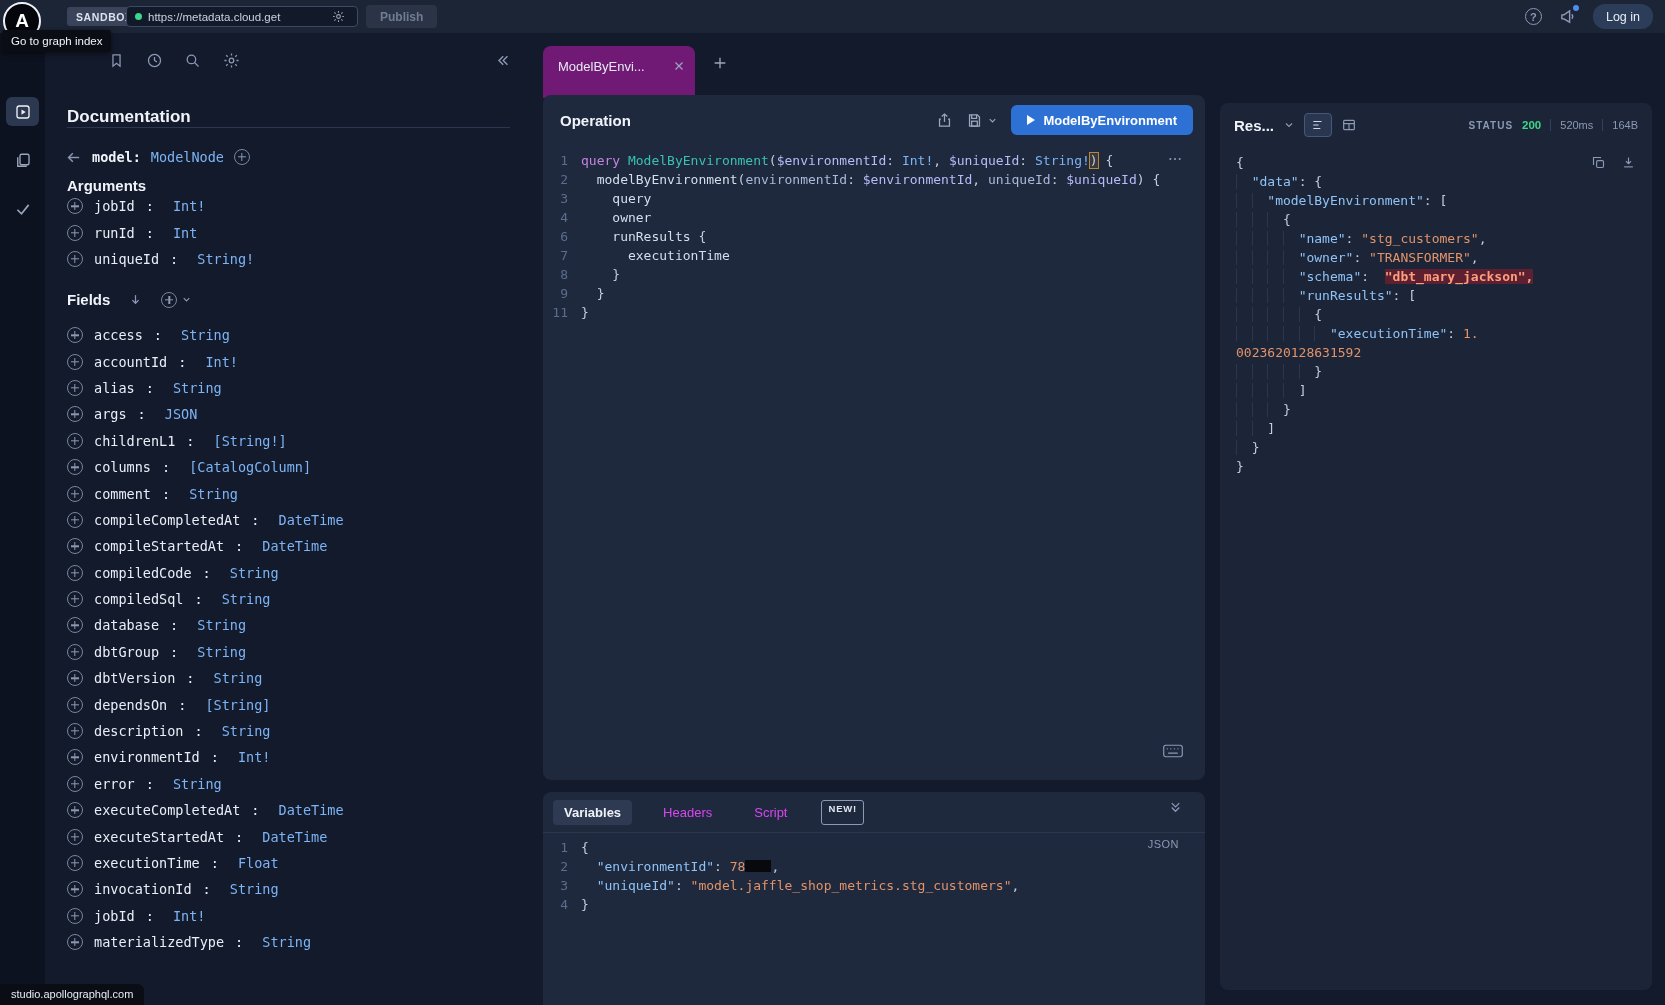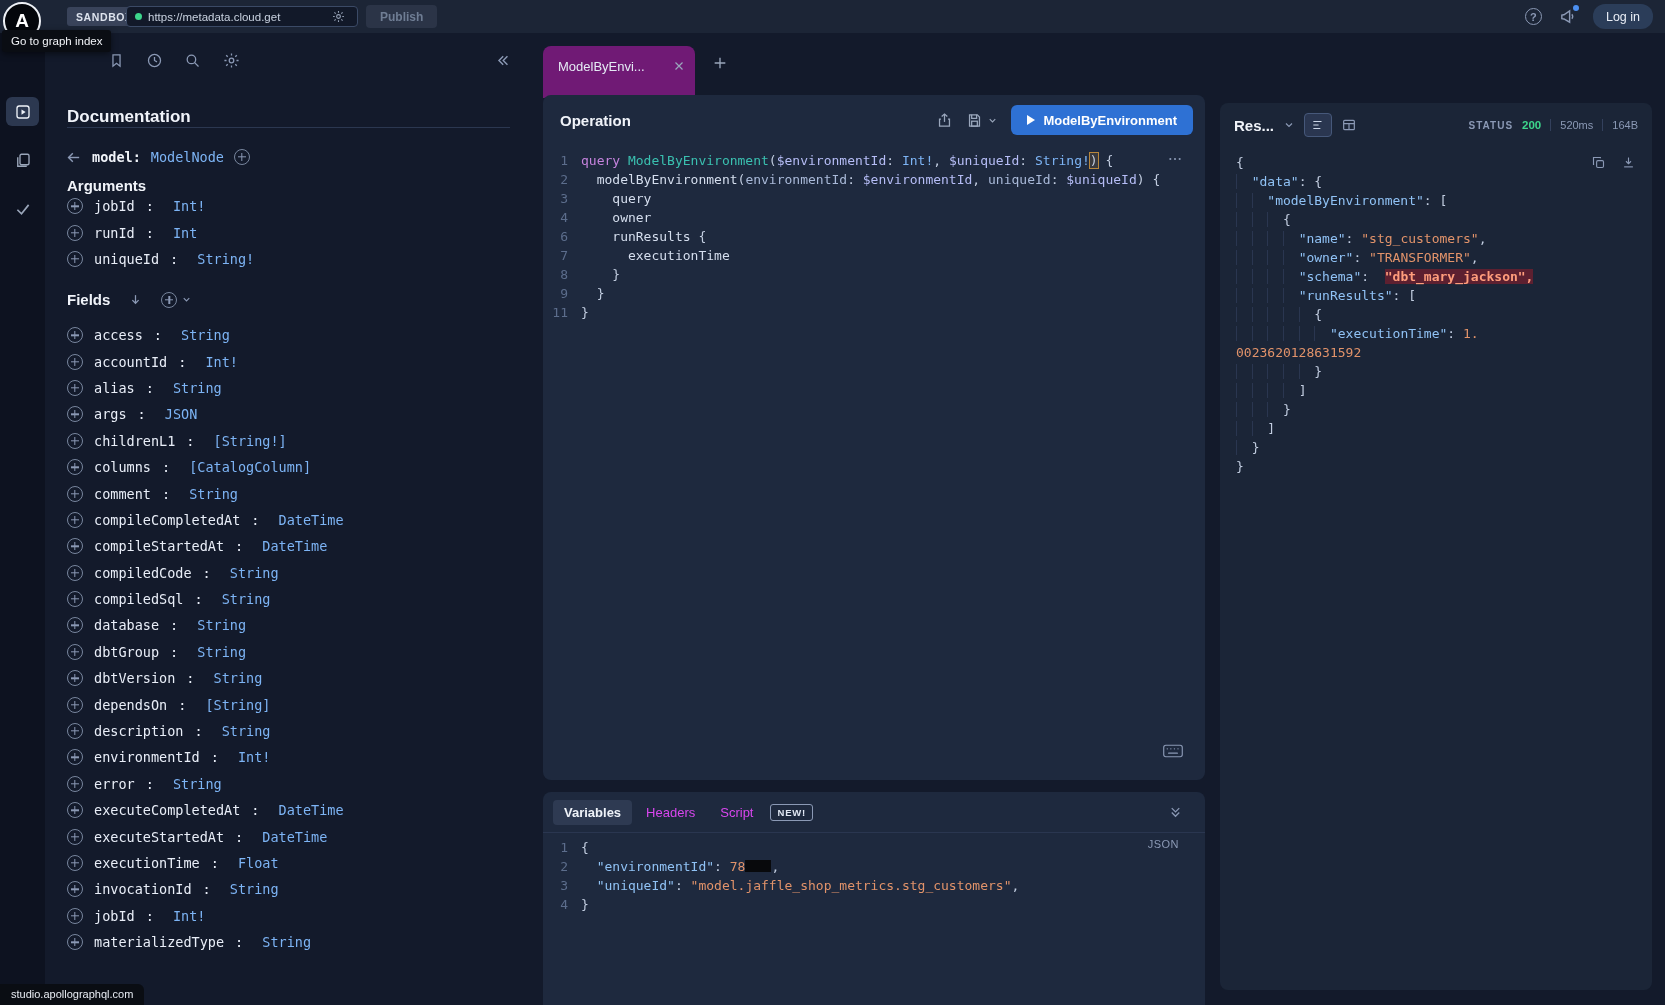--- a/index.html
+++ b/index.html
@@ -82,21 +82,21 @@
   .t-p{color:#c2cde0}
   .t-ph{color:#c2cde0;outline:1px solid #b8873c;background:rgba(184,135,60,.18)}
   .t-key{color:#90c2f5}
   .t-str{color:#e2936a}
   .t-num{color:#e2936a}
   .t-hl{color:#ff9d7c;background:#5d2030;font-weight:700}
   .t-cen{display:inline-block;width:26px;height:12px;background:#08090c;vertical-align:-1px}
 
   
   .vars-panel{position:absolute;left:543px;top:792px;width:662px;height:213px;background:#1e293e;border-radius:8px 8px 0 0}
-  .vars-head{display:flex;align-items:center;gap:3px;padding:8px 22px 7px 10px;border-bottom:1px solid #2a3650}
+  .vars-head{display:flex;gap:20px;padding:8px 22px 7px 10px;border-bottom:1px solid #2a3650}
   .vtab{font-size:13px;color:#d946ef;padding:5px 11px;border-radius:4px}
   .vtab.active{background:#2e3a52;color:#eef2f8;font-weight:700}
   .newbadge{font-size:9.5px;font-weight:700;letter-spacing:.8px;color:#dfe6f2;border:1px solid #8b99b5;border-radius:3px;padding:2px 6px;margin-left:3px}
   .vars-collapse{margin-left:auto;color:#8b99b5}
   .json-label{position:absolute;right:26px;top:46px;font-size:11px;color:#8b99b5;letter-spacing:.5px}
   .vars-code{position:absolute;left:2px;top:46px}
 
   
   .resp-panel{position:absolute;left:1220px;top:103px;width:432px;height:887px;background:#1b2537;border-radius:8px}
   .resp-head{display:flex;align-items:center;padding:10px 14px 6px;gap:9px}

